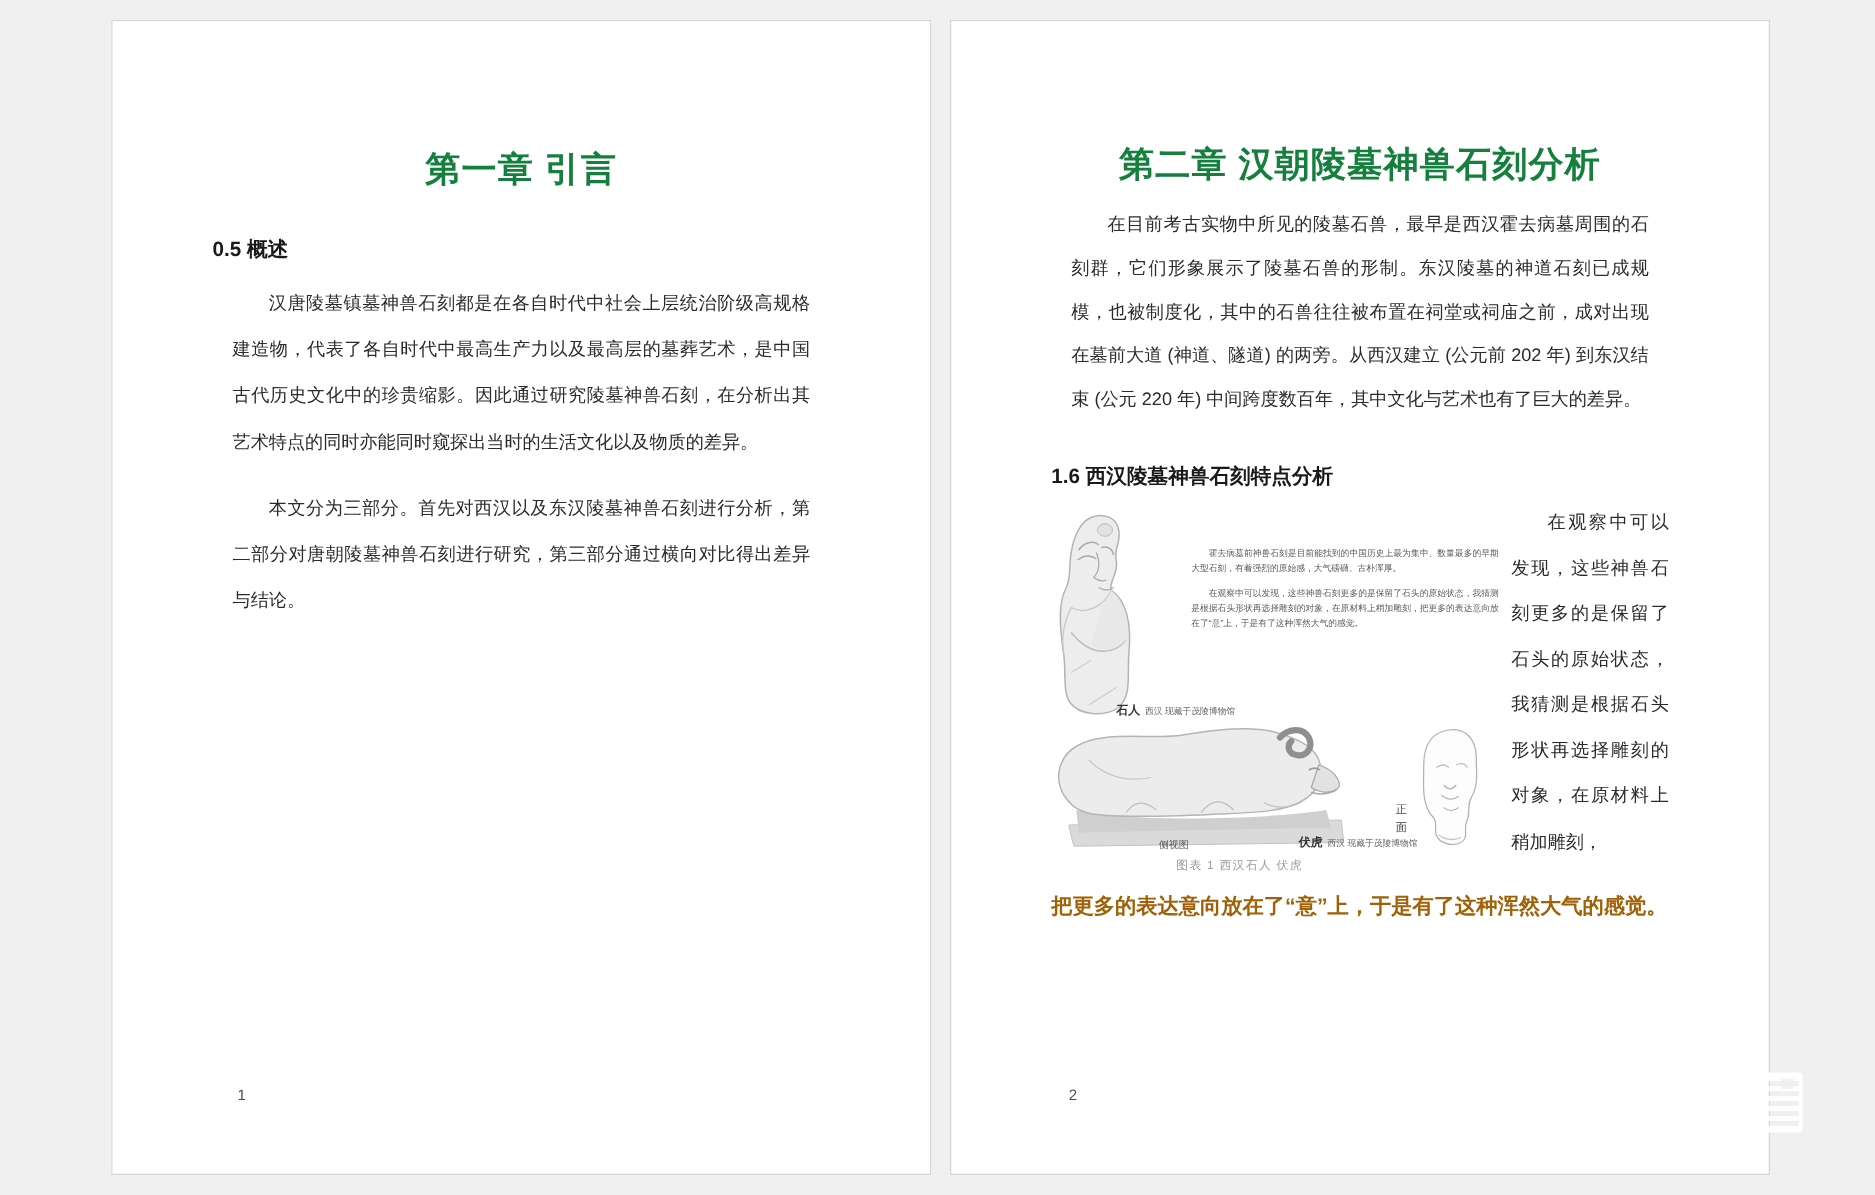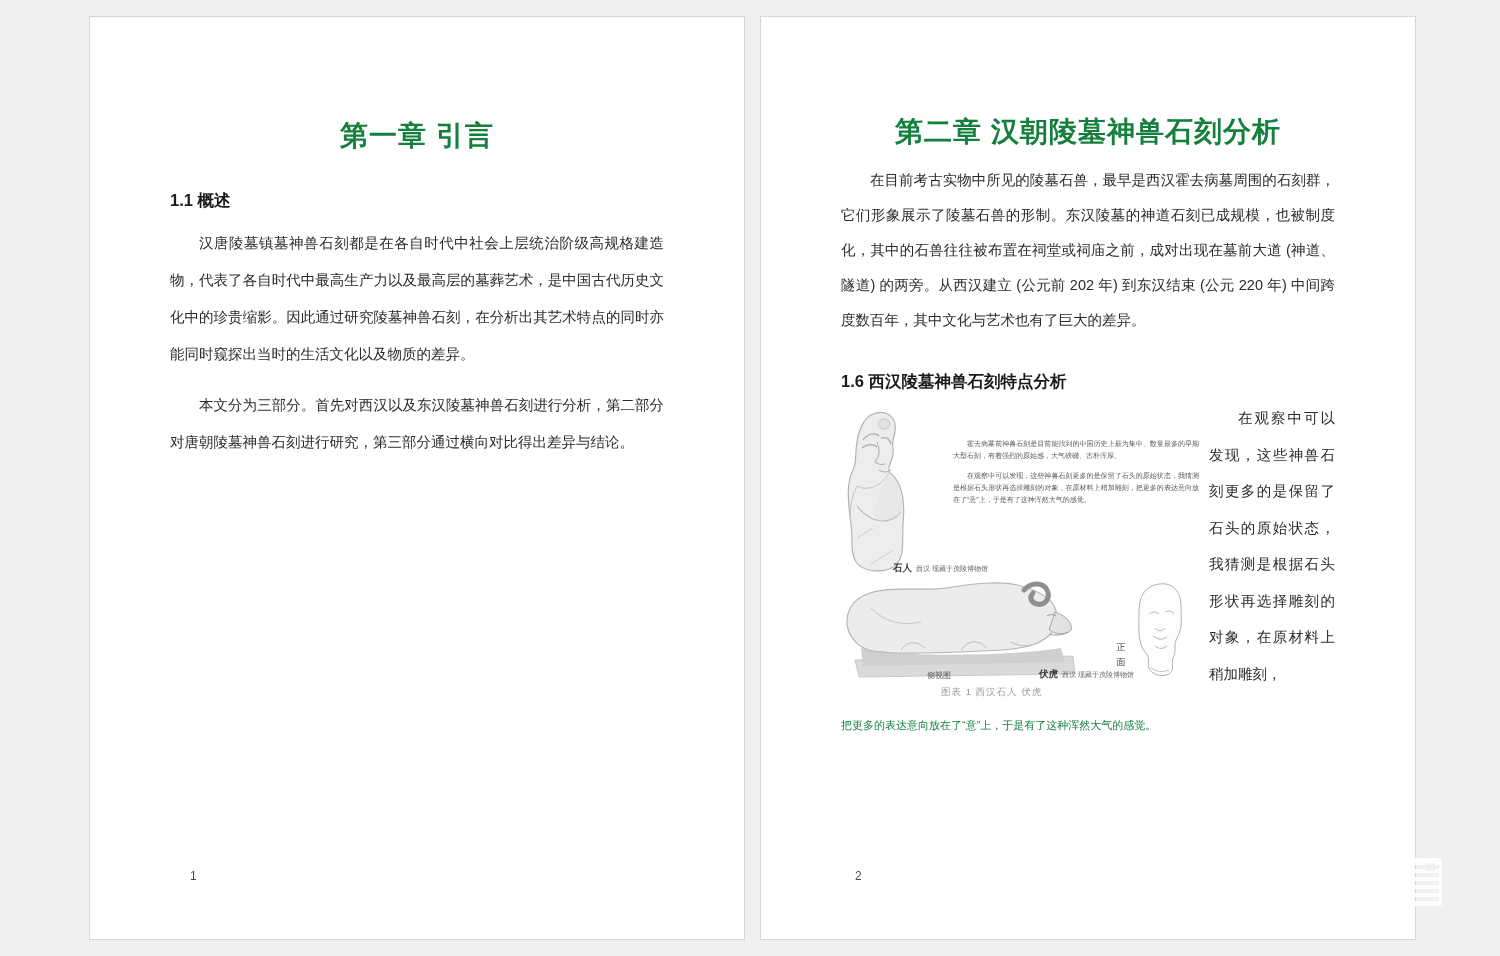--- a/index.html
+++ b/index.html
@@ -31,21 +31,21 @@
     letter-spacing:1px;
   }
   #page1 .doc-title { padding-top:88px; }
   #page2 .doc-title { padding-top:84px; }
   .section-heading {
     font-size:16.5px; font-weight:bold; color:#1a1a1a;
     margin:0; line-height:22px;
   }
   .body-text {
     font-size:14.5px; line-height:37px; color:#2b2b2b;
-    text-align:justify; text-indent:2em; margin:0;
+    text-align:justify; text-indent:2em; margin:16px;
   }
   #page2 .body-text { line-height:35px; }
   .h-1-1 { margin-top:38px; }
   .p-after-h { margin-top:14px; }
   .h-1-2 { margin-top:42px; }
   .h-2-1 { margin-top:32px; }
   .page-number {
     position:absolute; bottom:72px; left:100px;
     font-size:12px; color:#4a4a4a;
   }
@@ -56,22 +56,22 @@
     width:362px; height:306px;
     flex-shrink:0;
   }
   .wrap-col {
     flex:1;
     font-size:14.5px; line-height:36.5px; color:#2b2b2b;
     text-align:justify; text-indent:2em;
     padding-left:6px;
   }
   .closing-line {
-    font-size:11px; color:#15803d; margin:4px 0 0 0;
-    line-height:30px; text-align:justify;
+    font-size:17px; color:#a16207; margin:4px 0 0 0;
+    line-height:30px; text-align:justify;font-weight:bold;
   }
   .embedded-text {
     position:absolute; left:112px; top:38px; width:246px;
     font-size:7px; line-height:12px; color:#5a5a5a;
     text-align:justify;
   }
   .embedded-text p { margin:0 0 8px 0; text-indent:2em; }
   .fig-label {
     position:absolute; font-size:8px; color:#444; white-space:nowrap;
   }
@@ -112,21 +112,21 @@
     background:rgba(240,240,240,0.85);
   }
 </style>
 </head>
 <body>
 
 <div class="page" id="page1">
   <div class="page-inner">
     <h1 class="doc-title">第一章 引言</h1>
 
-    <h2 class="section-heading h-1-1">1.1 概述</h2>
+    <h2 class="section-heading h-1-1">0.5 概述</h2>
     <p class="body-text p-after-h">汉唐陵墓镇墓神兽石刻都是在各自时代中社会上层统治阶级高规格建造物，代表了各自时代中最高生产力以及最高层的墓葬艺术，是中国古代历史文化中的珍贵缩影。因此通过研究陵墓神兽石刻，在分析出其艺术特点的同时亦能同时窥探出当时的生活文化以及物质的差异。</p>
 
     <p class="body-text p-after-h">本文分为三部分。首先对西汉以及东汉陵墓神兽石刻进行分析，第二部分对唐朝陵墓神兽石刻进行研究，第三部分通过横向对比得出差异与结论。</p>
 
     <div class="page-number">1</div>
   </div>
 </div>
 
 <div class="page" id="page2">
   <div class="page-inner">

